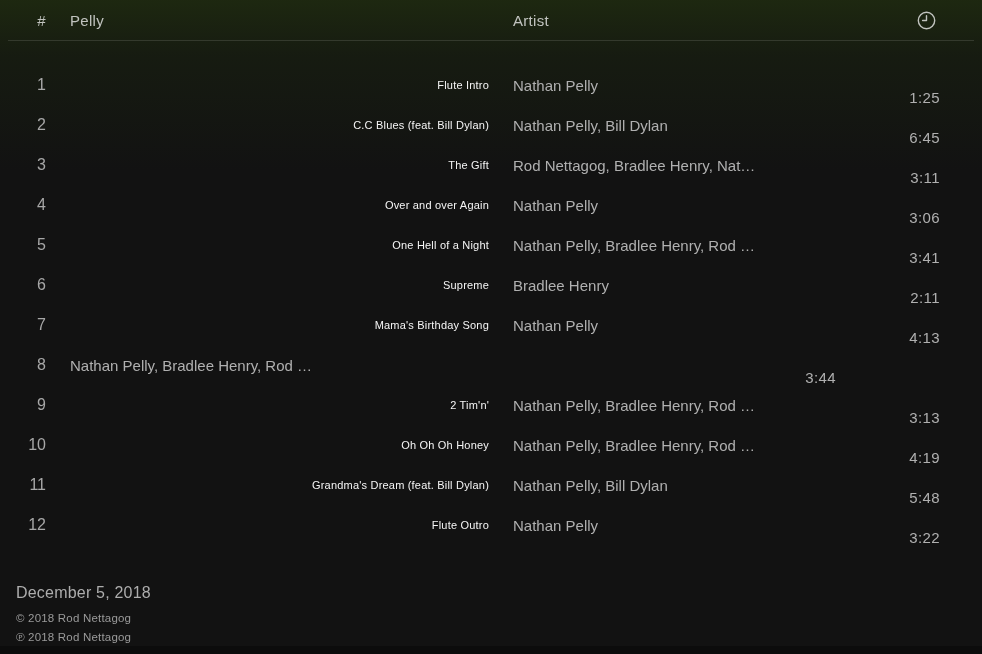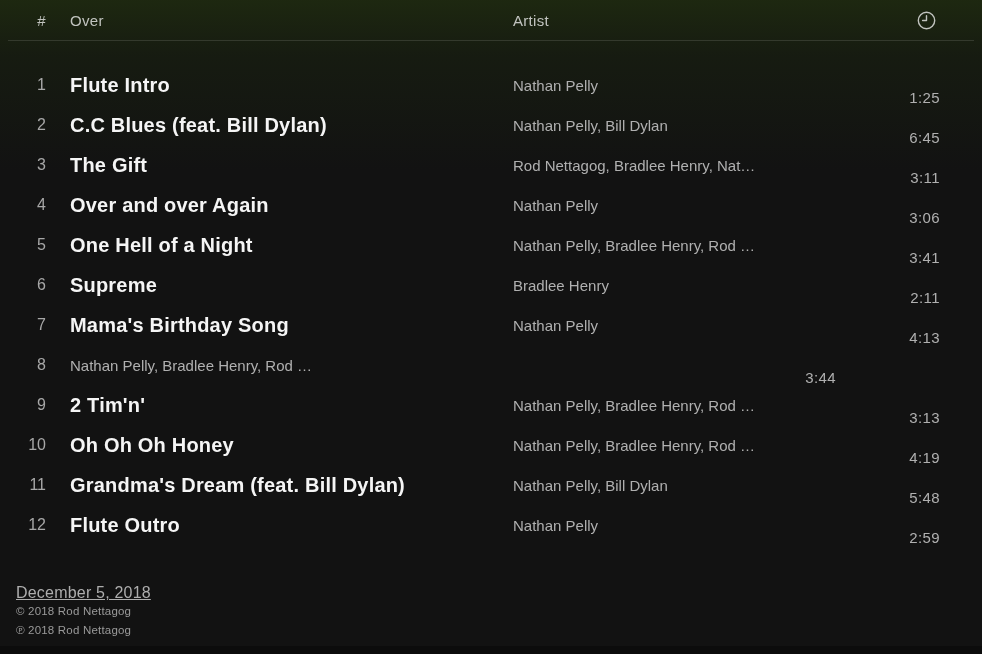--- a/index.html
+++ b/index.html
@@ -44,25 +44,26 @@
   .track-row {
     height: 40px;
     cursor: default;
   }
   .t-num {
     color: #a7a7a7;
     font-size: 16px;
   }
   .t-title {
     color: #f5f5f5;
-    font-size: 20px;
-    font-weight: 700;
+    font-size: 11px;
+    font-weight: 400;
     letter-spacing: 0.2px;
     white-space: nowrap;
     overflow: hidden;
+    text-align: right;
   }
   .t-artist {
     color: #b0b0b0;
     font-size: 15px;
     white-space: nowrap;
     overflow: hidden;
   }
   .t-dur {
     color: #b0b0b0;
     font-size: 15px;
@@ -71,22 +72,21 @@
   }
   
   .footer {
     margin-top: 40px;
     padding: 0 16px;
   }
   .release-date {
     color: #adadad;
     font-size: 16px;
     letter-spacing: 0.2px;
-    margin-bottom: 0;
-    text-decoration: underline;
+    margin-bottom: 7px;
   }
   .copyright-line {
     color: #9a9a9a;
     font-size: 11.5px;
     letter-spacing: 0.2px;
     line-height: 19px;
   }
   .bottom-strip {
     position: absolute;
     left: 0; right: 0; bottom: 0;
@@ -94,21 +94,21 @@
     background: #0c0c0c;
   }
 </style>
 </head>
 <body>
 
 <div class="app">
 
   <div class="grid-row tl-header">
     <span class="col-num">#</span>
-    <span class="col-title">Over</span>
+    <span class="col-title">Pelly</span>
     <span class="col-artist">Artist</span>
     <span class="col-dur clock-icon" style="padding-right:30px;">
       <svg width="19" height="19" viewBox="0 0 19 19" fill="none" stroke="#c1c3bf" stroke-width="1.4">
         <circle cx="9.5" cy="9.5" r="8.2"></circle>
         <path d="M9.5 4.8 L9.5 9.5 L5.6 9.5" stroke-linecap="round" stroke-linejoin="round" fill="none"></path>
       </svg>
     </span>
   </div>
 
   <div class="track-list">
@@ -185,21 +185,21 @@
       <span class="col-num t-num">11</span>
       <span class="t-title">Grandma's Dream (feat. Bill Dylan)</span>
       <span class="t-artist">Nathan Pelly, Bill Dylan</span>
       <span class="col-dur t-dur">5:48</span>
     </div>
 
     <div class="grid-row track-row">
       <span class="col-num t-num">12</span>
       <span class="t-title">Flute Outro</span>
       <span class="t-artist">Nathan Pelly</span>
-      <span class="col-dur t-dur">2:59</span>
+      <span class="col-dur t-dur">3:22</span>
     </div>
   </div>
 
   <div class="footer">
     <div class="release-date">December 5, 2018</div>
     <div class="copyright-line">© 2018 Rod Nettagog</div>
     <div class="copyright-line">℗ 2018 Rod Nettagog</div>
   </div>
 
   <div class="bottom-strip"></div>

